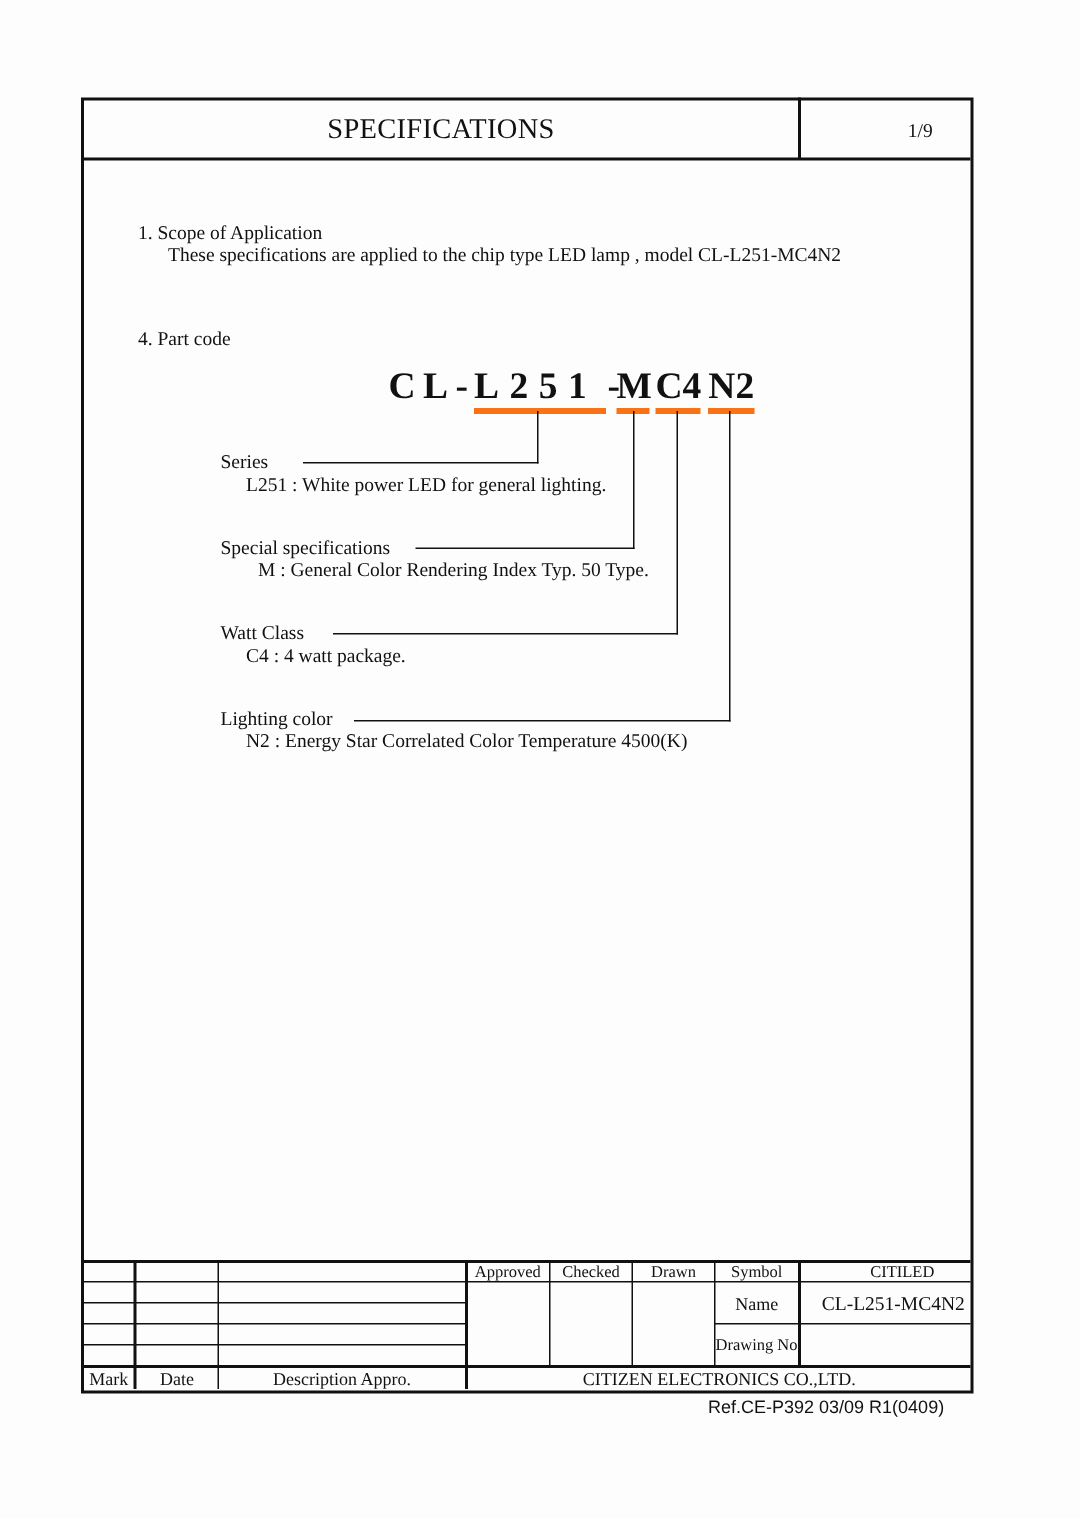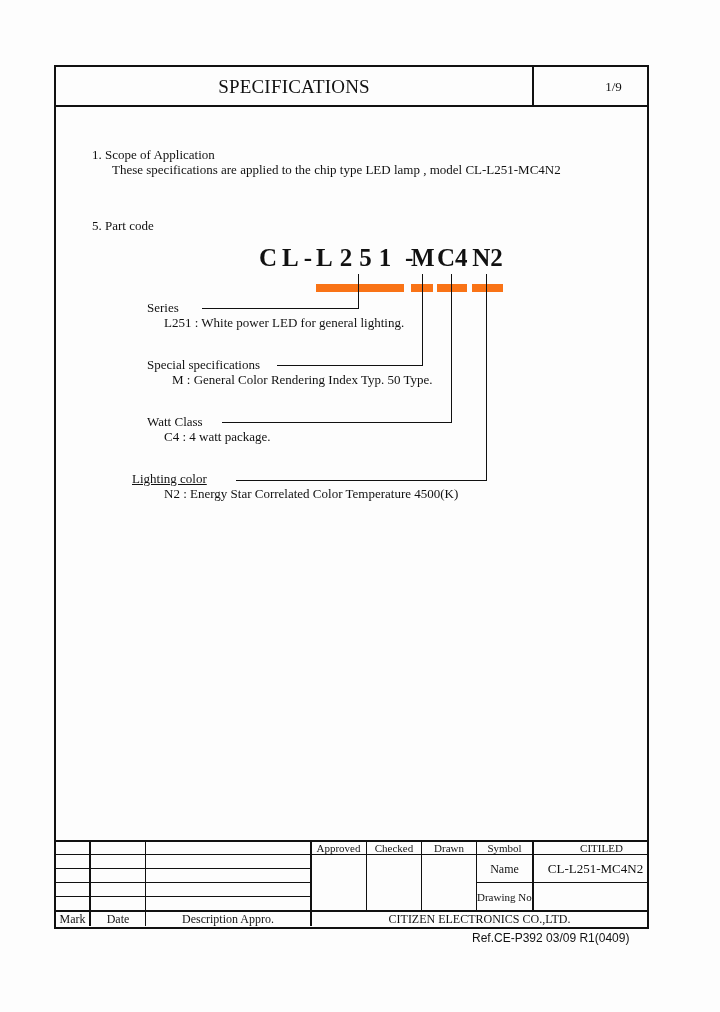--- a/index.html
+++ b/index.html
@@ -10,39 +10,39 @@
   .hline { position:absolute; background:#111; height:2px; }
   .vline { position:absolute; background:#111; width:2px; }
   .thin-h { position:absolute; background:#111; height:1px; }
   .thin-v { position:absolute; background:#111; width:1px; }
   .title { left:56px; top:67px; width:476px; height:39px; display:flex; align-items:center; justify-content:center;
            font-size:19px; letter-spacing:0.2px; }
   .page { left:558px; top:67px; width:111px; height:39px; display:flex; align-items:center; justify-content:center;
           font-size:13px; }
   .txt { position:absolute; font-size:13px; white-space:nowrap; line-height:14px; }
   .seg { position:absolute; top:244px; font-size:25px; font-weight:bold; line-height:28px; white-space:nowrap; }
-  .seg.u { border-bottom:8px solid #f97316; padding-bottom:12px; }
+  .seg.u { border-bottom:4px solid #f97316; padding-bottom:0; }
   .cell { position:absolute; font-size:11px; display:flex; align-items:center; justify-content:center; white-space:nowrap; line-height:12px; overflow:hidden; }
   .ref { position:absolute; left:472px; top:931px; font-family:"Liberation Sans","DejaVu Sans",sans-serif; font-size:12px; }
 </style>
 </head>
 <body>
 
 <div class="abs frame"></div>
 
 <div class="hline" style="left:54px; top:105px; width:593px;"></div>
 <div class="vline" style="left:532px; top:65px; height:41px;"></div>
 
 <div class="abs title">SPECIFICATIONS</div>
 <div class="abs page">1/9</div>
 
 <div class="txt" style="left:92px; top:148px;">1. Scope of Application</div>
 <div class="txt" style="left:112px; top:163px;">These specifications are applied to the chip type LED lamp , model CL-L251-MC4N2</div>
 
-<div class="txt" style="left:92px; top:219px;">5. Part code</div>
+<div class="txt" style="left:92px; top:219px;">4. Part code</div>
 
 <div class="seg" style="left:259px; letter-spacing:5px;">CL-</div>
 <div class="seg u" style="left:316px; width:88px; letter-spacing:7px;">L251</div>
 <div class="seg" style="left:405px;">-</div>
 <div class="seg u" style="left:411px; width:22px; text-align:center;">M</div>
 <div class="seg u" style="left:437px; width:30px; text-align:center;">C4</div>
 <div class="seg u" style="left:472px; width:31px; text-align:center;">N2</div>
 
 <div class="thin-v" style="left:358px; top:274px; height:35px;"></div>
 <div class="thin-h" style="left:202px; top:308px; width:157px;"></div>
@@ -58,21 +58,21 @@
 
 <div class="txt" style="left:147px; top:301px;">Series</div>
 <div class="txt" style="left:164px; top:316px;">L251 : White power LED for general lighting.</div>
 
 <div class="txt" style="left:147px; top:358px;">Special specifications</div>
 <div class="txt" style="left:172px; top:373px;">M : General Color Rendering Index Typ. 50 Type.</div>
 
 <div class="txt" style="left:147px; top:415px;">Watt Class</div>
 <div class="txt" style="left:164px; top:430px;">C4 : 4 watt package.</div>
 
-<div class="txt" style="left:132px; top:472px;text-decoration:underline;">Lighting color</div>
+<div class="txt" style="left:147px; top:472px;">Lighting color</div>
 <div class="txt" style="left:164px; top:487px;">N2 :  Energy Star Correlated Color Temperature 4500(K)</div>
 
 <div class="hline" style="left:54px; top:840px; width:593px;"></div>
 
 <div class="thin-h" style="left:54px; top:854px; width:257px;"></div>
 <div class="thin-h" style="left:54px; top:868px; width:257px;"></div>
 <div class="thin-h" style="left:54px; top:882px; width:257px;"></div>
 <div class="thin-h" style="left:54px; top:896px; width:257px;"></div>
 <div class="hline" style="left:54px; top:910px; width:593px;"></div>
 <div class="vline" style="left:89px; top:840px; height:86px;"></div>

